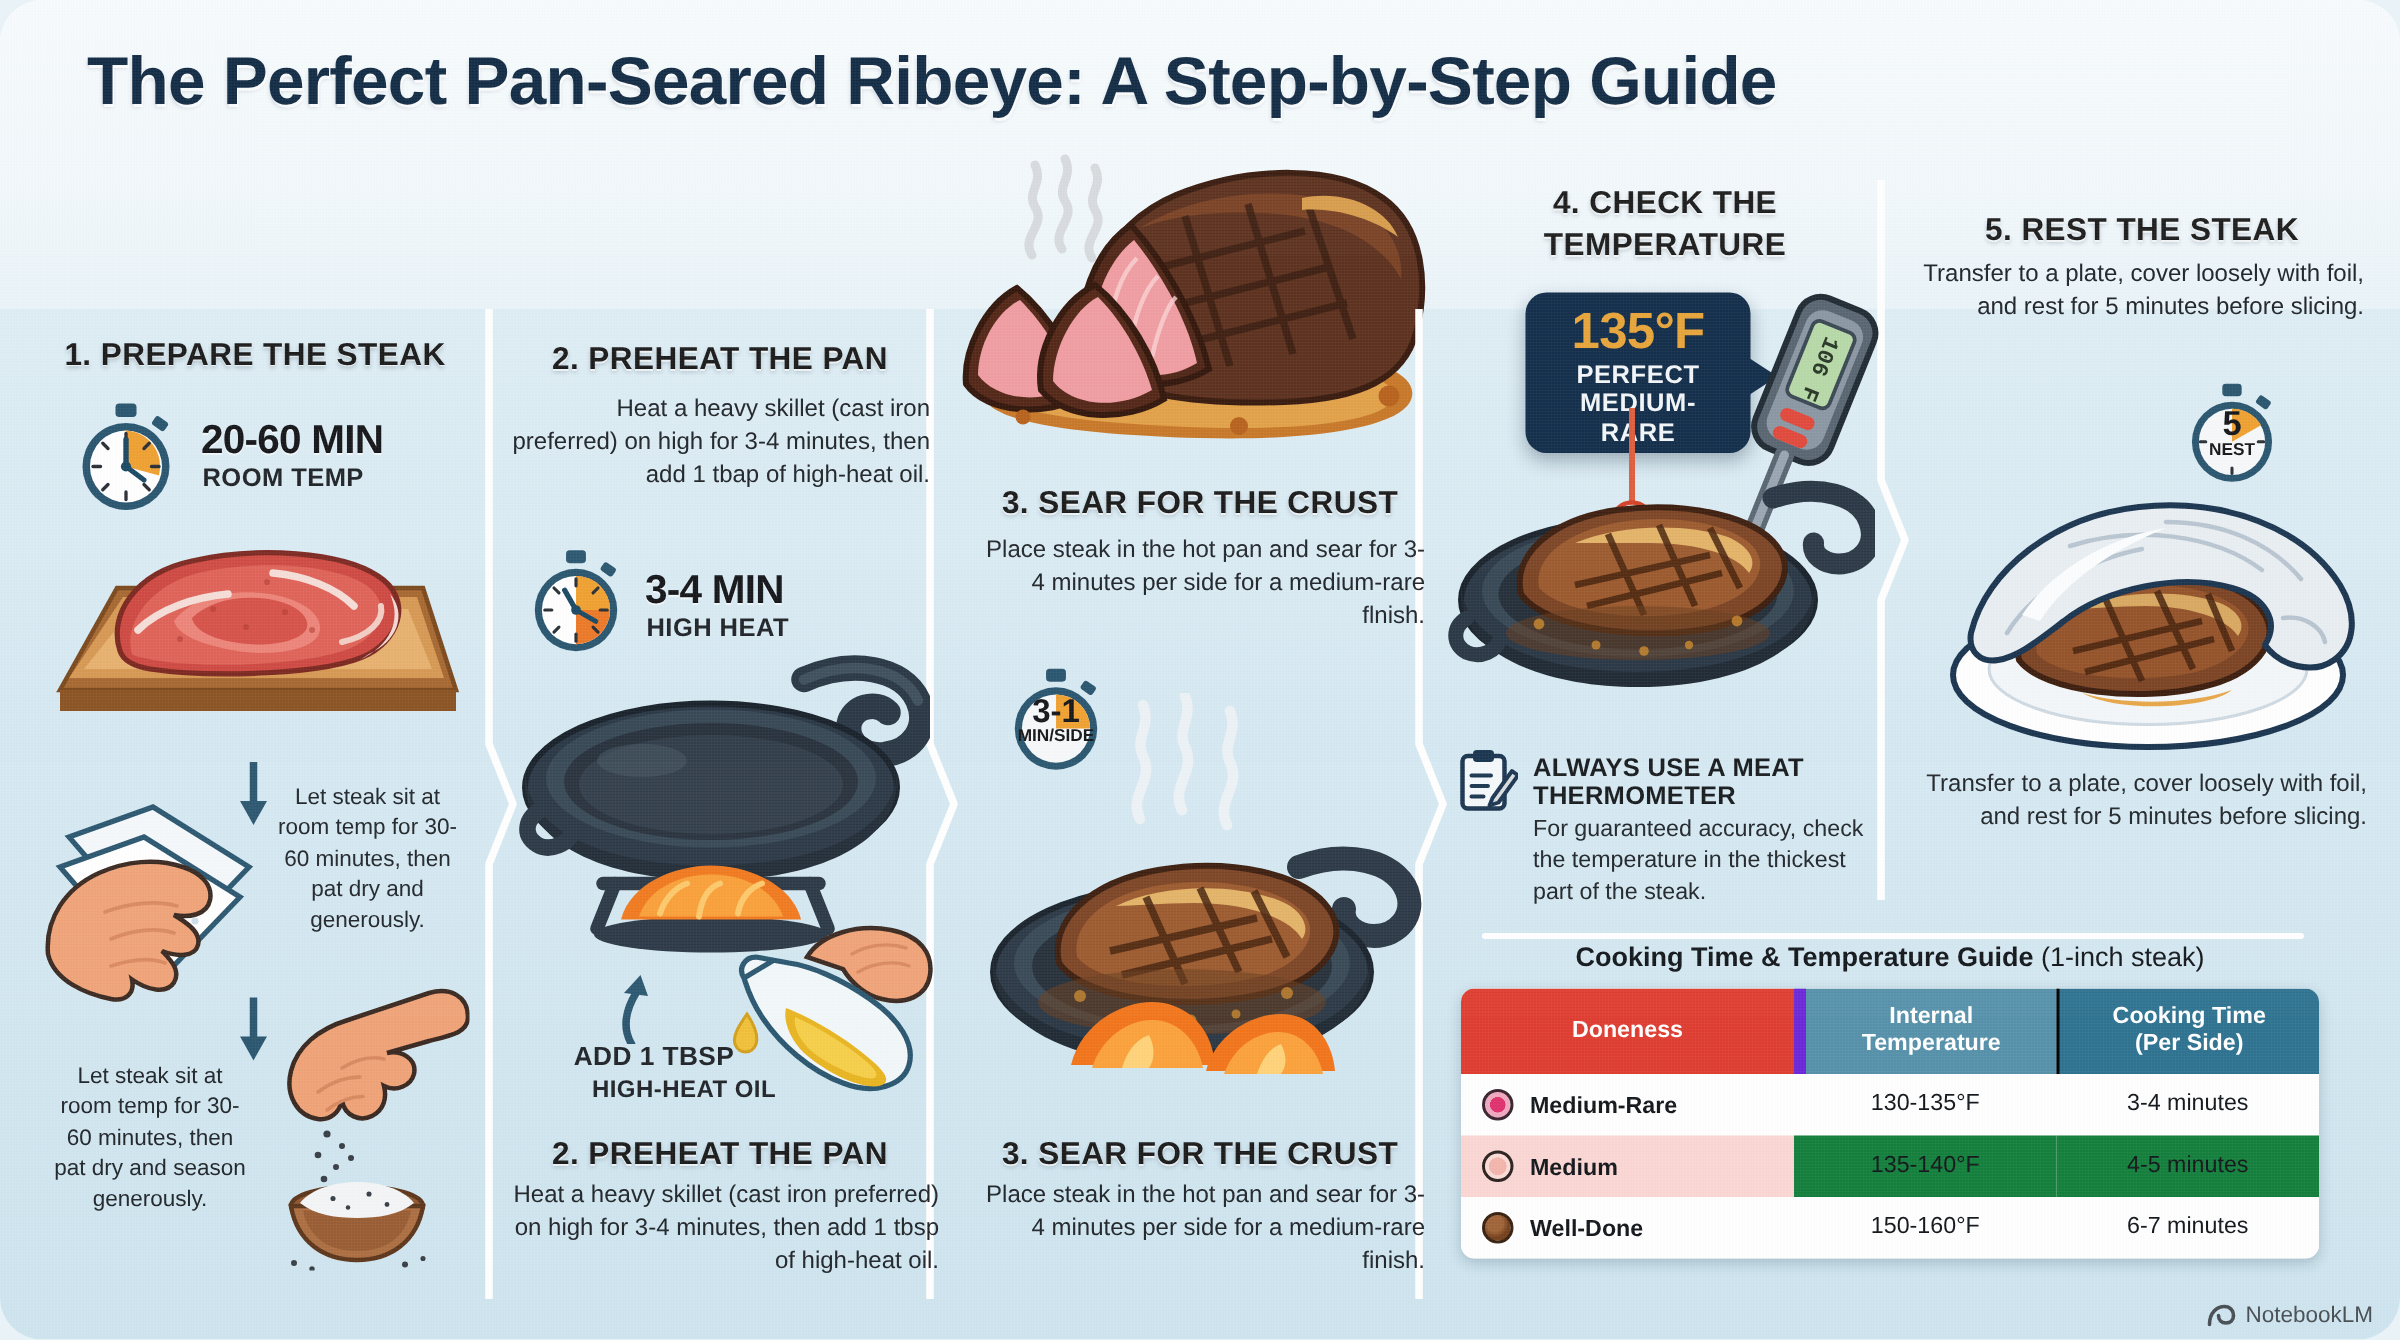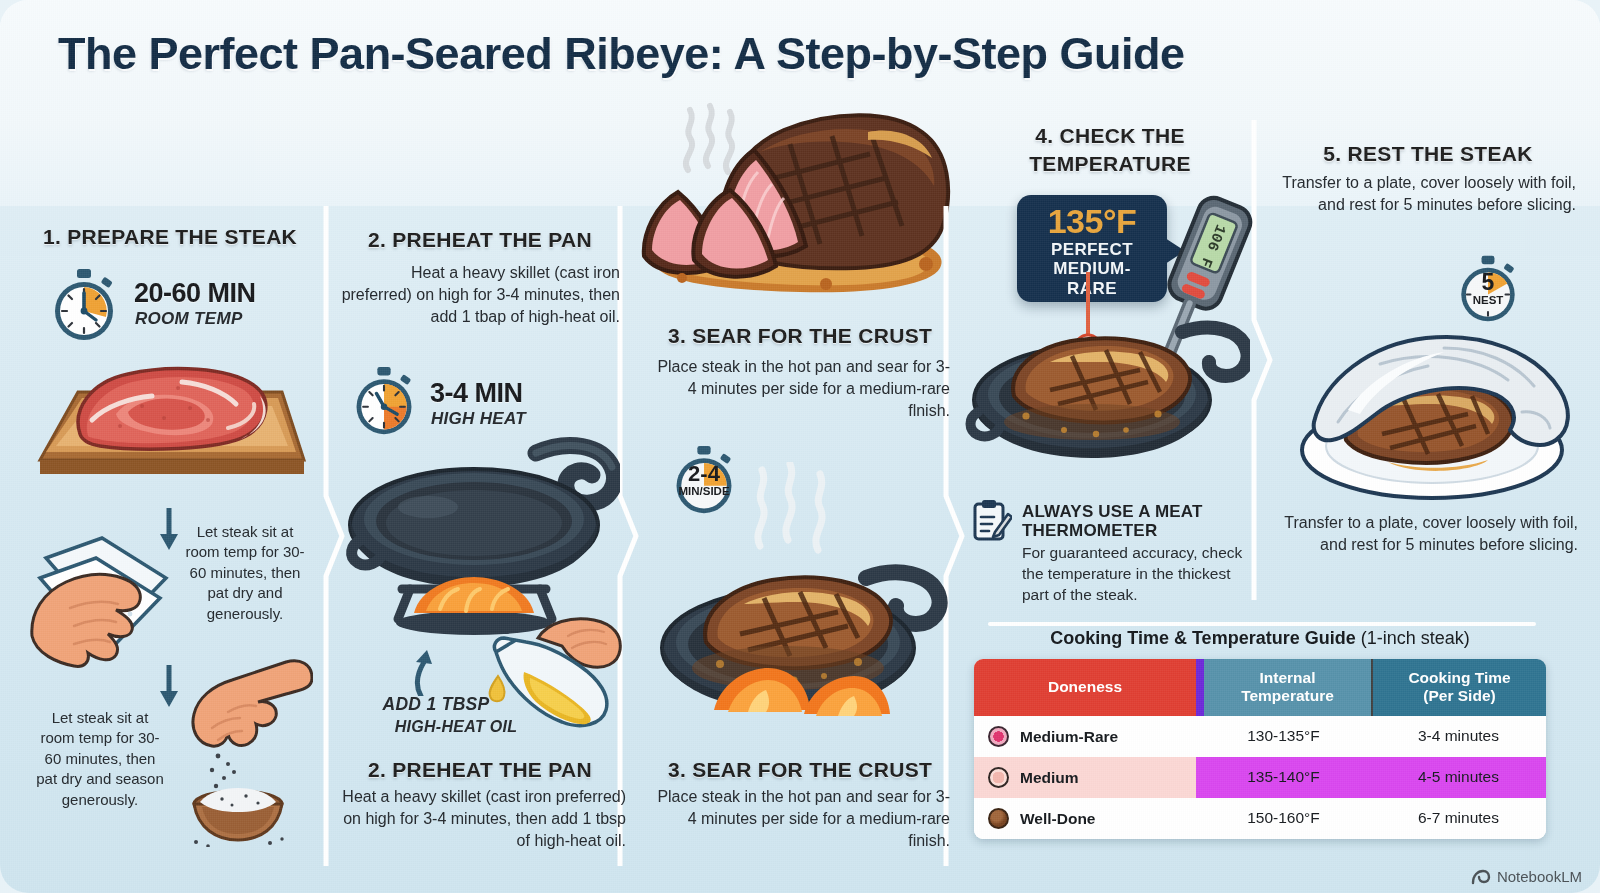--- a/index.html
+++ b/index.html
@@ -56,21 +56,21 @@
   .step-body {
     position: absolute; text-align: right; color: #23282d;
     font-size: 16px; line-height: 1.38;
   }
   .note-txt { position:absolute; color:#23282d; font-size:15px; line-height:1.36; }
 
   
   .timer { position: absolute; }
   .stat-big { font-weight: bold; color:#17191c; letter-spacing:-.5px;
               text-shadow:0 1px 0 rgba(255,255,255,.6); }
-  .stat-sub { font-weight: bold; color:#23272b; letter-spacing:.3px;font-style:italic; }
+  .stat-sub { font-weight: bold; color:#23272b; letter-spacing:.3px; }
 
   
   .callout {
     position: absolute; background: #15304d; border-radius: 14px;
     box-shadow: 0 5px 12px rgba(10,30,50,.3);
     text-align: center; padding: 9px 16px 4px 16px;
   }
   .callout .temp { font-size: 34px; font-weight: bold; color:#e8a53c; letter-spacing:-.5px; line-height:1.05; }
   .callout .sub1, .callout .sub2 { font-size: 17px; font-weight: bold; color:#f2f6f9; letter-spacing:.4px; line-height:1.15; }
   .callout-tail { position:absolute; width:0; height:0;
@@ -87,27 +87,27 @@
   .table-title { text-align:center; font-size:18px; color:#14181c; margin-top:16px; }
   .table-title b { font-weight:bold; }
   .table-title span { font-weight: normal; }
   table.guide { border-collapse: separate; border-spacing:0; width:572px; margin:10px auto 0 auto;
                 box-shadow: 0 3px 9px rgba(20,50,75,.22); border-radius:9px; overflow:hidden;
                 background:#fff; }
   table.guide th { color:#fff; font-size:15.5px; font-weight:bold; line-height:1.18;
                    padding:10px 6px; text-align:center; vertical-align:middle; }
   th.c-doneness { background:#e03e32; width:222px; }
   th.c-temp     { background:#5792ab; width:175px; border-left:8px solid #6d28d9; }
-  th.c-time     { background:#2f7491; width:175px; border-left:2px solid #404040; }
+  th.c-time     { background:#2f7491; width:175px; border-left:2px solid #000000; }
   table.guide td { font-size:15.5px; color:#15191d; padding:10px 8px; text-align:center; }
   table.guide td.first { text-align:left; padding-left:14px; font-weight:bold; }
   tr.r-odd td.first { background:#ffffff; }
   tr.r-odd td { background:#ffffff; }
   tr.r-even td.first { background:#fbd7d4; }
-  tr.r-even td { background:#d946ef; }
+  tr.r-even td { background:#15803d; }
   .dot { display:inline-block; width:21px; height:21px; border-radius:50%;
          vertical-align:-5px; margin-right:11px; border:2px solid #2a2a2a; }
   .dot-mr { background: radial-gradient(circle at 50% 50%, #e0336f 0 42%, #f0a9c0 44% 100%); border-color:#3b2530;}
   .dot-m  { background: radial-gradient(circle at 50% 50%, #f3b7ae 0 48%, #fbdcd6 50% 100%); border-color:#2d2320;}
   .dot-wd { background: radial-gradient(circle at 38% 33%, #a0653a 0 35%, #76421f 60% 100%); border-color:#3a2312;}
 
   
   .watermark { position:absolute; right:18px; bottom:8px; display:flex; align-items:center;
                gap:6px; color:#2c3034; font-size:15px; opacity:.82; }
 
@@ -402,21 +402,21 @@
   <div class="step-head" style="left:640px; top:324px; width:320px; font-size:21px;">3. SEAR FOR THE CRUST</div>
   <div class="step-body" style="left:650px; top:356px; width:300px;">Place steak in the hot pan and sear for 3-4 minutes per side for a medium-rare flnish.</div>
 
   <svg class="timer" style="left:668px; top:444px;" width="72" height="72" viewBox="0 0 76 76">
     <rect x="31" y="2" width="14" height="9" rx="2.5" fill="#2c5871"></rect>
     <rect x="56" y="12" width="10" height="7" rx="2" fill="#2c5871" transform="rotate(35 61 15)"></rect>
     <circle cx="38" cy="44" r="29" fill="#2c5871"></circle>
     <circle cx="38" cy="44" r="24" fill="#f6f8f9"></circle>
     <path d="M38 44 L38 20 A24 24 0 0 1 62 44 Z" fill="#f0a233"></path>
   </svg>
-  <div style="position:absolute; left:668px; top:461px; width:72px; text-align:center; font-size:22px; font-weight:bold; color:#17191c;">2-4</div>
+  <div style="position:absolute; left:668px; top:461px; width:72px; text-align:center; font-size:22px; font-weight:bold; color:#17191c;">3-1</div>
   <div style="position:absolute; left:668px; top:485px; width:72px; text-align:center; font-size:11.5px; font-weight:bold; color:#17191c;">MIN/SIDE</div>
 
   <svg class="ill" style="left:648px; top:462px;" width="300" height="300" viewBox="0 0 300 300">
 
     <g stroke="#eef3f6" stroke-width="7" fill="none" stroke-linecap="round" opacity=".95">
       <path d="M112 84 C104 68 122 58 114 42 C108 30 120 22 114 8"></path>
       <path d="M140 78 C132 62 150 52 142 36 C136 24 148 16 142 2"></path>
       <path d="M170 88 C162 72 180 62 172 46 C166 34 178 26 172 12"></path>
     </g>
 

